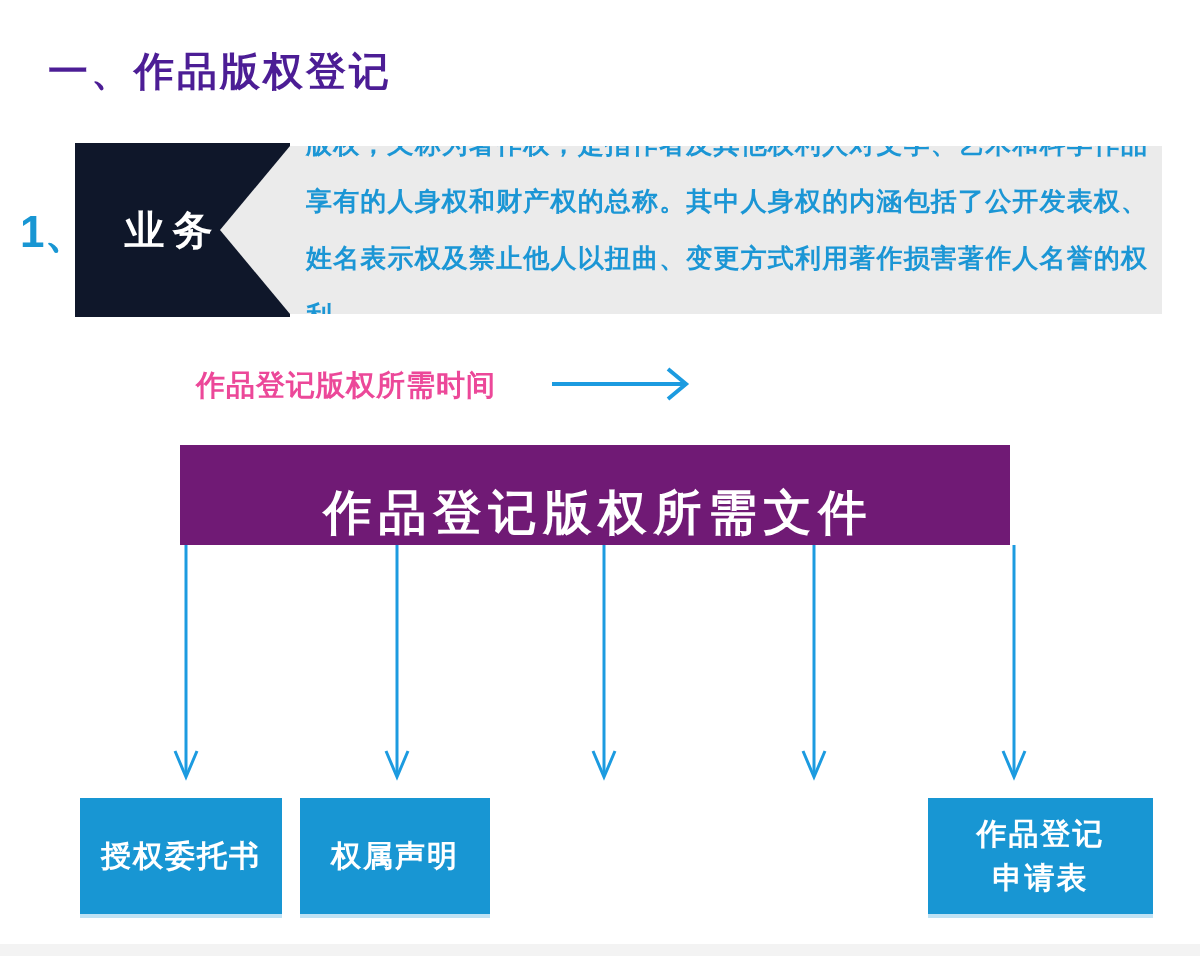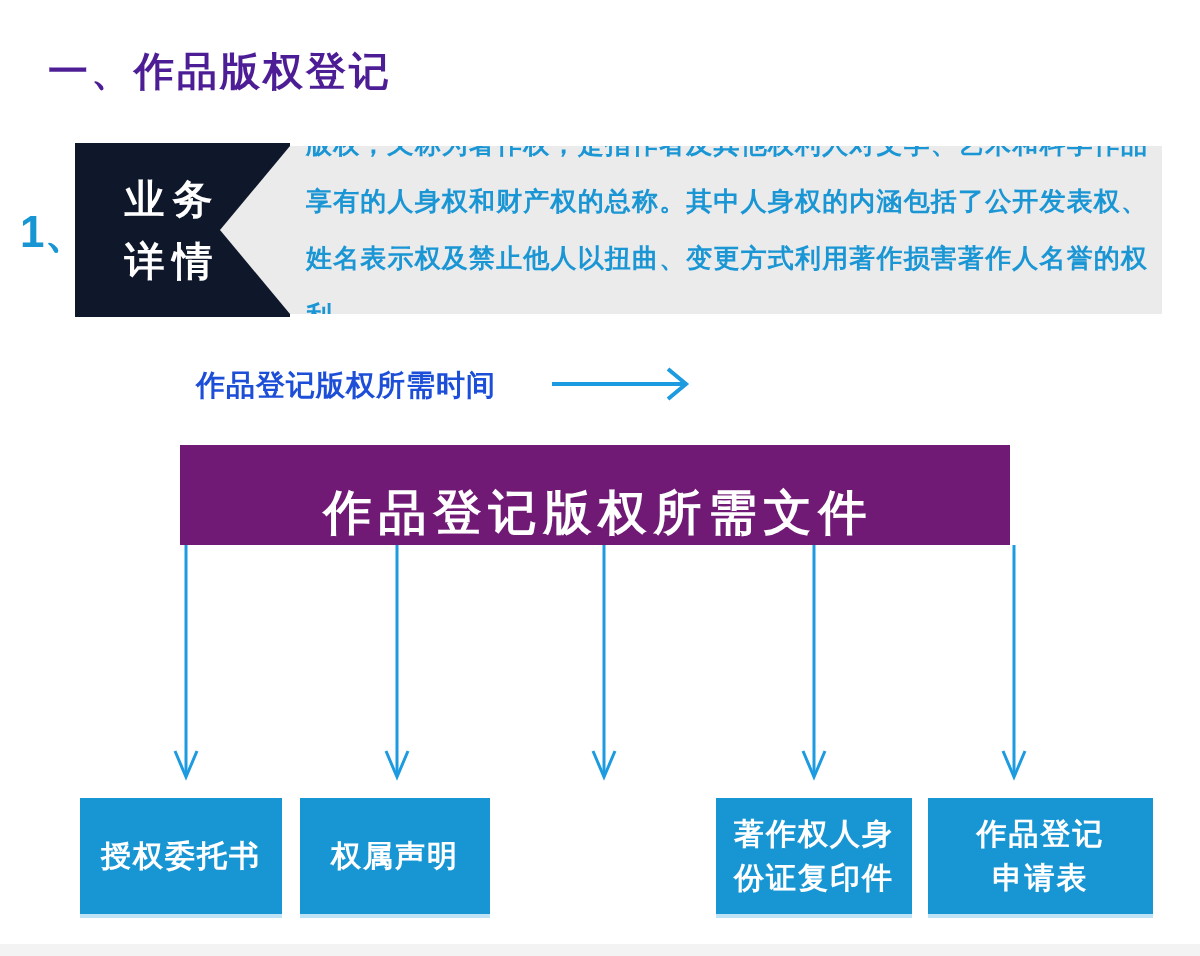--- a/index.html
+++ b/index.html
@@ -50,21 +50,21 @@
   }
   .detail-text-box .desc {
     color: #1b96d5; font-size: 26px; font-weight: 700;
     line-height: 57px; letter-spacing: 1px;
     text-align: justify;
   }
 
   
   .time-label {
     position: absolute; top: 366px;
-    font-size: 29px; font-weight: 700; color: #1d4ed8;
+    font-size: 29px; font-weight: 700; color: #ec4899;
     letter-spacing: 1px; white-space: nowrap;
   }
   .time-q { left: 196px; }
   .time-a { left: 736px; }
   .time-arrow { position: absolute; left: 548px; top: 362px; }
 
   
   .docs-banner {
     position: absolute; left: 180px; top: 445px;
     width: 830px; height: 100px;
@@ -108,21 +108,20 @@
 <body>
 
 <div class="stage">
 
   <div class="page-title">一、作品版权登记</div>
 
   <div class="item-number">1、</div>
 
   <div class="detail-label-box">
     <span class="lbl">业务</span>
-    <span class="lbl">详情</span>
   </div>
 
   <div class="detail-text-box">
     <div class="desc">版权，又称为著作权，是指作者及其他权利人对文学、艺术和科学作品享有的人身权和财产权的总称。其中人身权的内涵包括了公开发表权、姓名表示权及禁止他人以扭曲、变更方式利用著作损害著作人名誉的权利。</div>
   </div>
 
   <div class="time-label time-q">作品登记版权所需时间</div>
 
   <svg class="time-arrow" width="150" height="44" viewBox="0 0 150 44">
     <line x1="4" y1="22" x2="136" y2="22" stroke="#1c9be0" stroke-width="4"></line>
@@ -159,24 +158,20 @@
 
   <div class="doc-box b2">
     <span class="doc-line">权属声明</span>
   </div>
 
   <div class="doc-box b1">
     <span class="doc-line">授权委托书</span>
   </div>
 
 
-  <div class="doc-box b4">
-    <span class="doc-line">著作权人身</span>
-    <span class="doc-line">份证复印件</span>
-  </div>
 
   <div class="doc-box b5">
     <span class="doc-line">作品登记</span>
     <span class="doc-line">申请表</span>
   </div>
 
   <div class="footer-strip"></div>
 
 </div>
 

